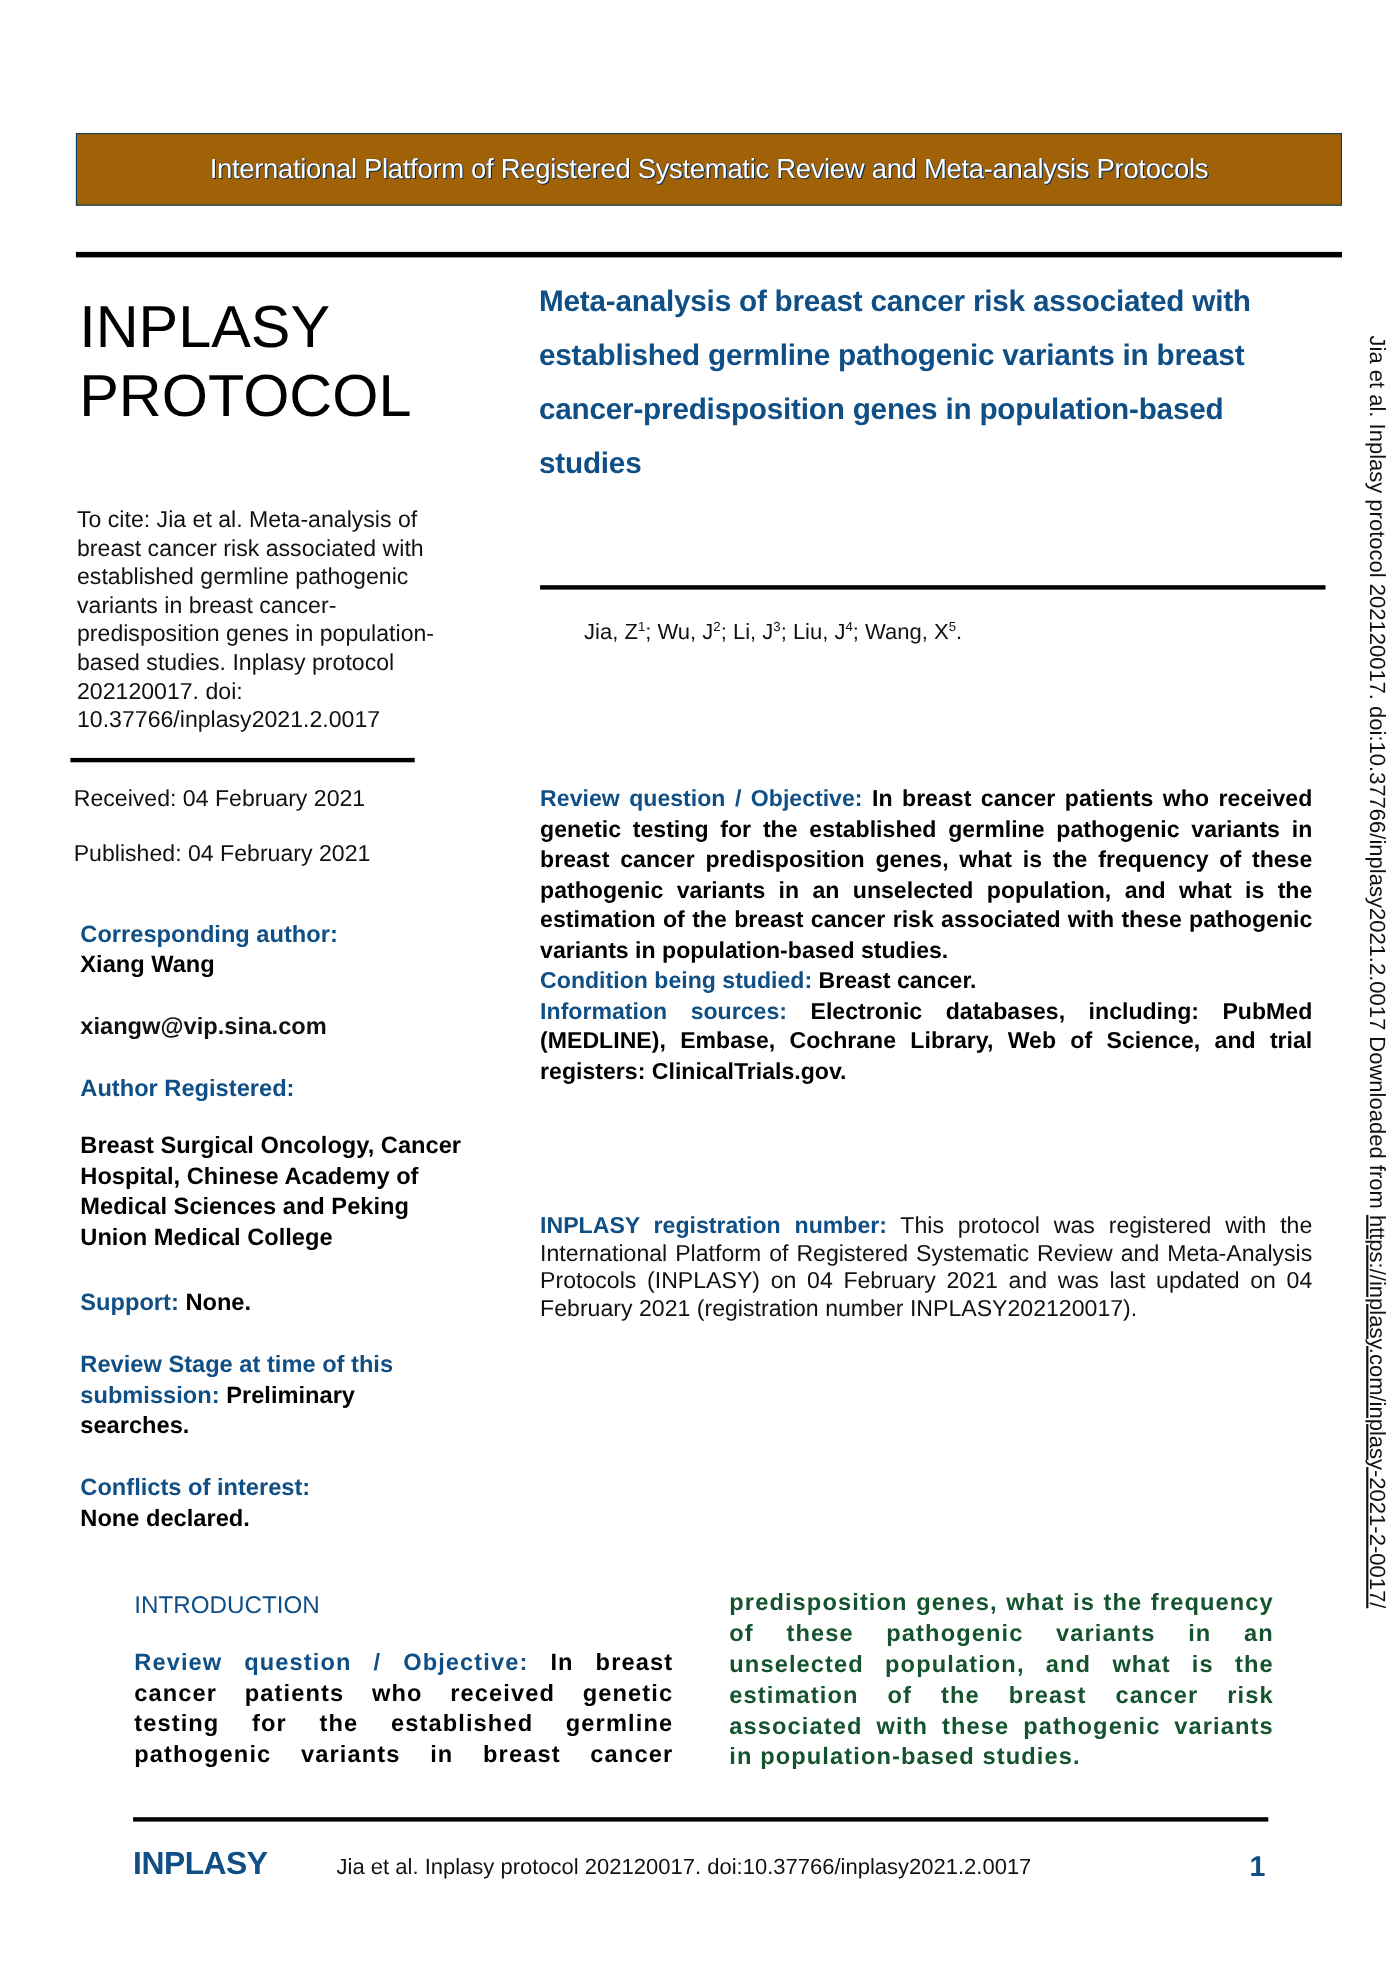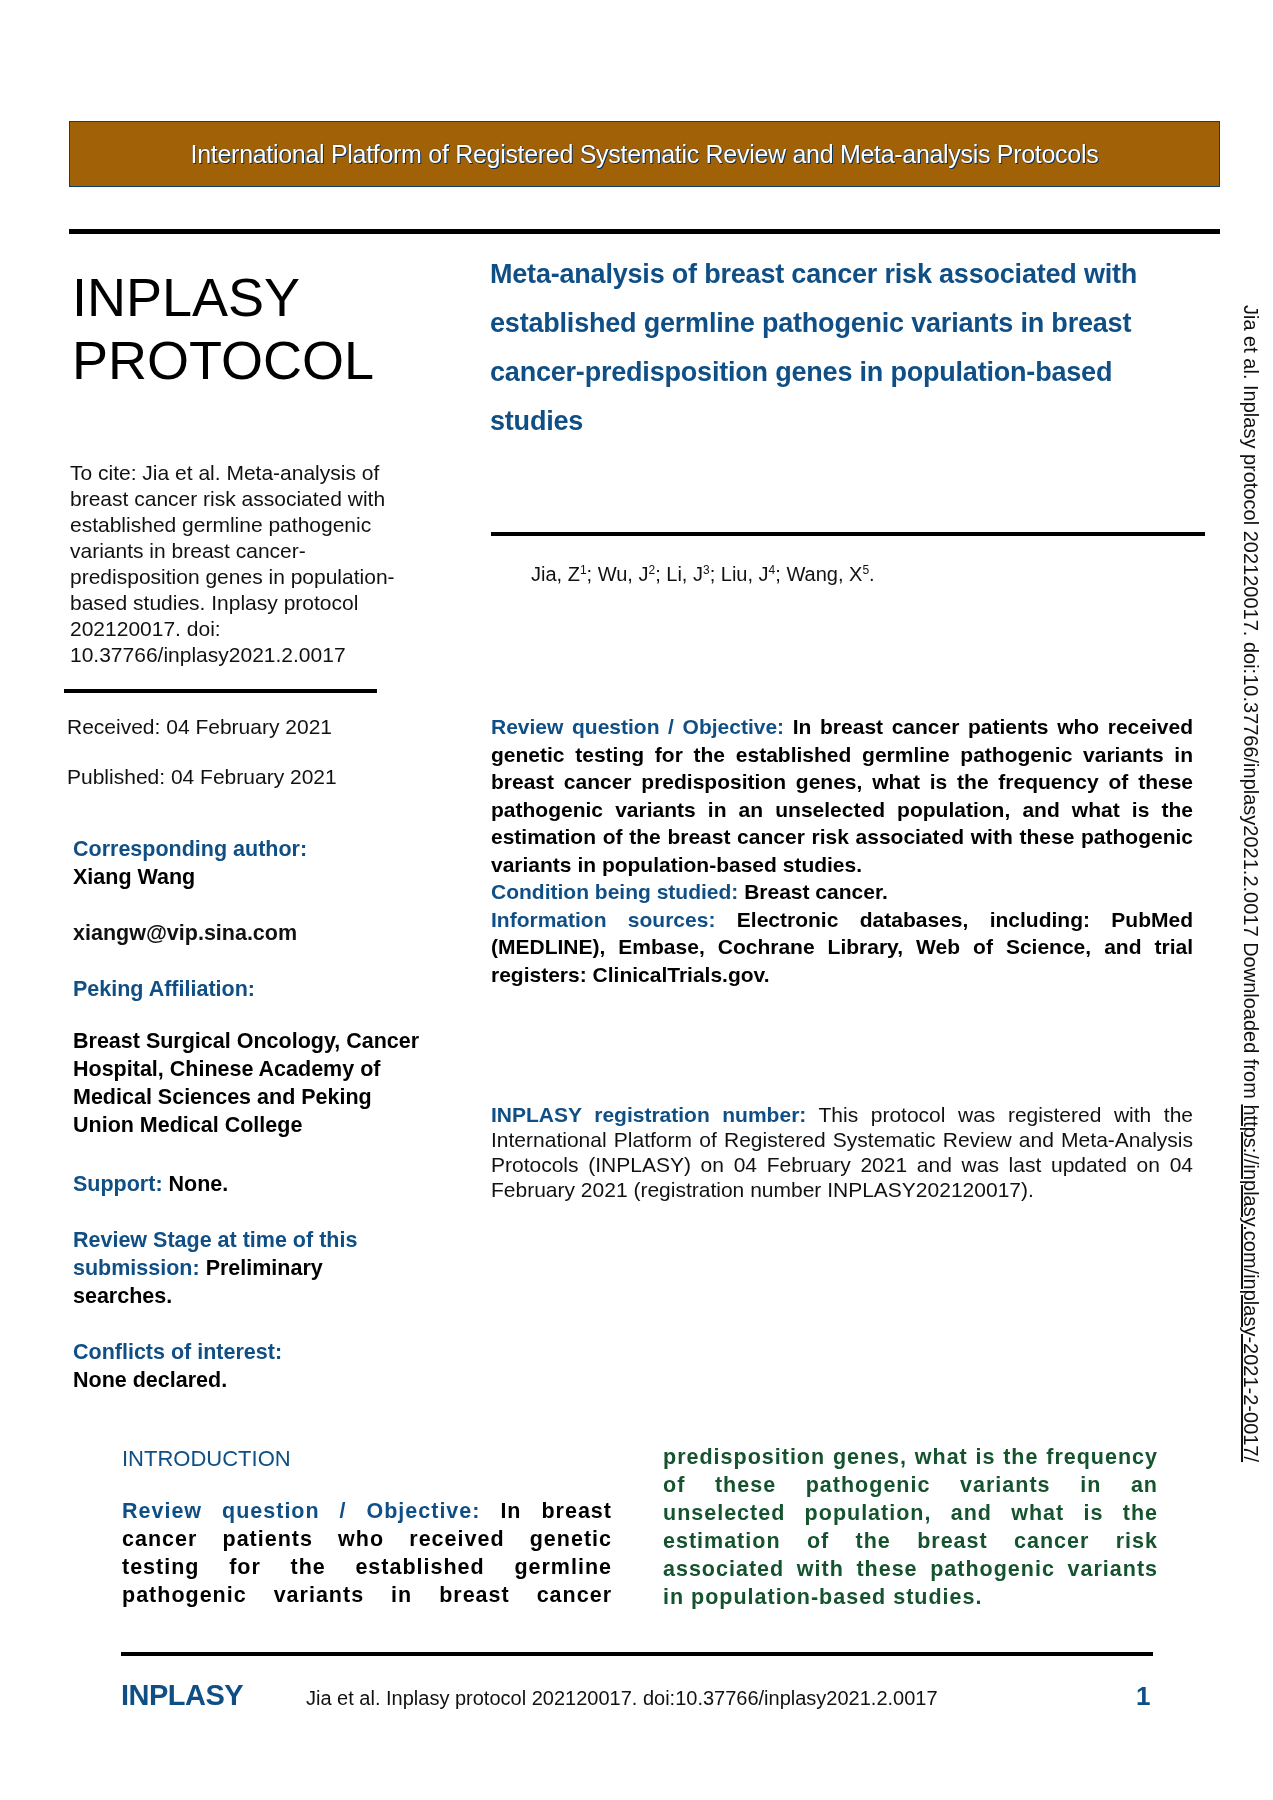--- a/index.html
+++ b/index.html
@@ -66,21 +66,21 @@
 <div class="abs received">Received: 04 February 2021</div>
 <div class="abs published">Published: 04 February 2021</div>
 
 <div class="abs meta" style="top:835px;">
   <div class="label-blue">Corresponding author:</div>
   <div class="val-black">Xiang Wang</div>
 </div>
 <div class="abs meta" style="top:919px;">xiangw@vip.sina.com</div>
 
 <div class="abs meta" style="top:975px;">
-  <div class="label-blue">Peking Affiliation:</div>
+  <div class="label-blue">Author Registered:</div>
   <div class="val-black" style="width:350px;margin-top:24px;">Breast Surgical Oncology, Cancer Hospital, Chinese Academy of Medical Sciences and Peking Union Medical College</div>
 </div>
 
 <div class="abs meta" style="top:1170px;">
   <span class="label-blue">Support:</span>
   <span class="val-black">None.</span>
 </div>
 
 <div class="abs meta" style="top:1226px; width:330px;">
   <span class="label-blue">Review Stage at time of this submission:</span>

